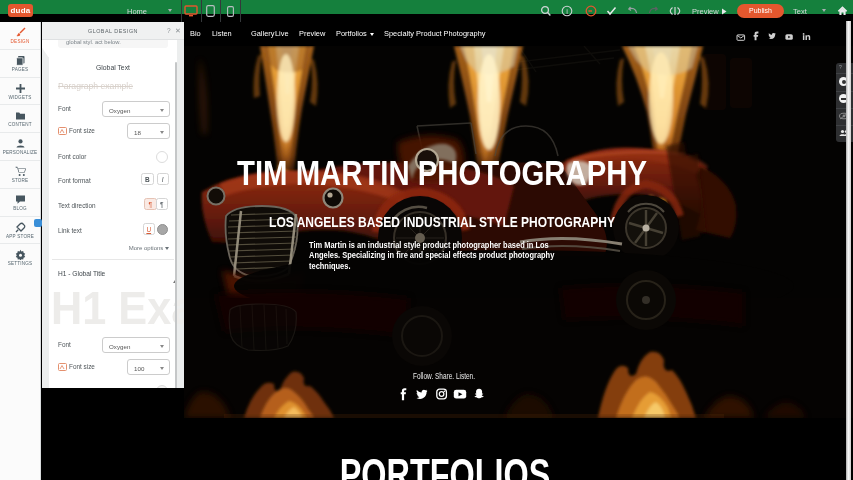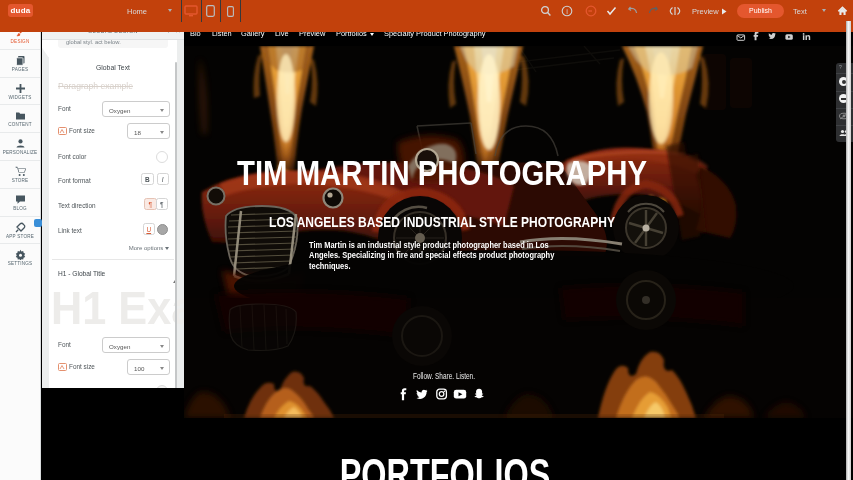--- a/index.html
+++ b/index.html
@@ -1,21 +1,21 @@
 <!DOCTYPE html>
 <html><head>
 <meta charset="utf-8">
 <style>
   * { margin:0; padding:0; box-sizing:border-box; }
   html,body { width:853px; height:480px; overflow:hidden; background:#000; }
   body { font-family:"Liberation Sans", sans-serif; position:relative; }
   .abs { position:absolute; }
 
   
-  #topbar { position:absolute; left:0; top:0; width:853px; height:32px; background:#c2410c; z-index:50; }
+  #topbar { position:absolute; left:0; top:0; width:853px; height:14px; background:#15803d; z-index:50; }
   #logo { position:absolute; left:8px; top:4px; width:25px; height:13px; background:#e4572e; border-radius:3px; color:#fff; font-weight:bold; font-size:8px; text-align:center; line-height:13px; letter-spacing:0.2px; }
   .tb-txt { position:absolute; color:#d8dadc; font-size:7.5px; top:7px; }
   .tb-sep { position:absolute; top:0; width:1px; height:22px; background:#35383b; }
   .caret { display:inline-block; width:0; height:0; border-left:2.5px solid transparent; border-right:2.5px solid transparent; border-top:3px solid #aab0b4; vertical-align:middle; }
   #publish { position:absolute; left:737px; top:4px; width:47px; height:14px; background:#e4572e; border-radius:7px; color:#fff; font-size:7px; text-align:center; line-height:14px; }
 
   
   #sidebar { position:absolute; left:0; top:22px; width:41px; height:458px; background:#fbfbfb; border-right:1px solid #d9dcdd; z-index:40; }
   .sb-item { position:relative; width:100%; height:27.8px; border-bottom:1px solid #e8eaeb; text-align:center; }
   .sb-item .lbl { position:absolute; top:17px; left:0; width:100%; font-size:4.6px; color:#56666f; letter-spacing:0.2px; }
@@ -284,21 +284,21 @@
 
   <svg class="abs" style="left:66px;top:392px;z-index:80;" width="8" height="12" viewBox="0 0 8 12">
       <path d="M0.5 0.5 L0.5 9.5 L2.8 7.6 L4.2 11 L5.8 10.3 L4.4 7 L7.2 6.8 Z" fill="#111" stroke="#fff" stroke-width="0.7"></path>
     </svg>
 </div>
 
 <div id="site">
 
   <div class="nav-item" style="left:6px;">Bio</div>
   <div class="nav-item" style="left:28px;">Listen</div>
-  <div class="nav-item" style="left:57px;">Gallery</div>
+  <div class="nav-item" style="left:67px;">Gallery</div>
   <div class="nav-item" style="left:91px;">Live</div>
   <div class="nav-item" style="left:115px;">Preview</div>
   <div class="nav-item" style="left:152px;">Portfolios <span class="caret" style="border-top-color:#fff;margin-left:1px;"></span></div>
   <div class="nav-item" style="left:200px;">Specialty Product Photography</div>
 
   <svg class="abs" style="left:548px;top:8px;" width="82" height="14" viewBox="0 0 82 14">
     <g fill="#cfcfcf">
       <rect x="5" y="4.9" width="7.6" height="5.4" rx="0.8" fill="none" stroke="#cfcfcf" stroke-width="1"></rect>
       <path d="M5.2 5.4 L8.8 8 L12.4 5.4" fill="none" stroke="#cfcfcf" stroke-width="1"></path>
       <path d="M26.4 1.6 h-1.5 c-1.5 0 -2.3 0.9 -2.3 2.2 v1.2 h-1 v1.8 h1 v3.4 h1.9 V6.8 h1.4 l0.3 -1.8 h-1.7 V4.1 c0 -0.5 0.2 -0.7 0.7 -0.7 h1.2 Z"></path>

